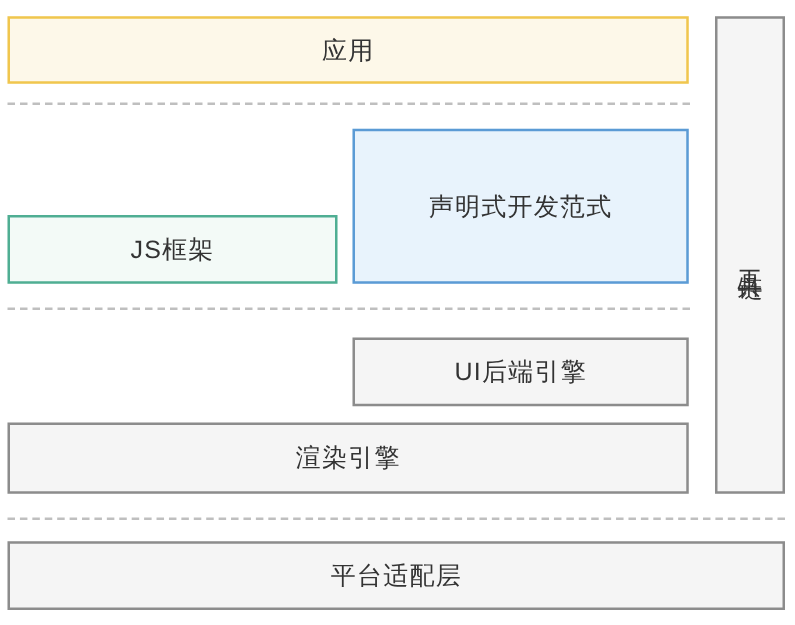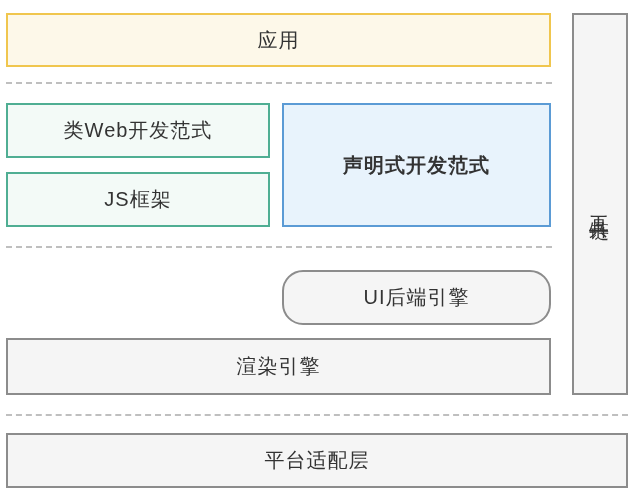--- a/index.html
+++ b/index.html
@@ -29,43 +29,40 @@
   }
   .vertical{
     writing-mode:vertical-lr;text-orientation:upright;letter-spacing:3px;
   }
 
   
   #app            {left:6px;  top:13px;  width:545px; height:54px;}
   #dash1          {left:6px;  top:82px;  width:546px;}
   #web-paradigm   {left:6px;  top:103px; width:264px; height:55px;}
   #js-framework   {left:6px;  top:172px; width:264px; height:55px;text-align:right;}
-  #declarative    {left:282px;top:103px; width:269px; height:124px;font-weight:bold;}
+  #declarative    {left:282px;top:103px; width:269px; height:124px;}
   #dash2          {left:6px;  top:246px; width:546px;}
   #lang-runtime   {left:6px;  top:270px; width:264px; height:55px;}
-  #ui-backend     {left:282px;top:270px; width:269px; height:55px;border-radius:21px;}
+  #ui-backend     {left:282px;top:270px; width:269px; height:55px;}
   #render-engine  {left:6px;  top:338px; width:545px; height:57px;}
   #toolchain      {left:572px;top:13px;  width:56px;  height:382px;}
   #dash3          {left:6px;  top:414px; width:622px;}
   #platform-layer {left:6px;  top:433px; width:622px; height:55px;}
 </style>
 </head>
 <body>
 
 <div class="canvas">
 
   <div id="app" class="box yellow">
     <span>应用</span>
   </div>
 
   <div id="dash1" class="divider"></div>
 
-  <div id="web-paradigm" class="box green">
-    <span>类Web开发范式</span>
-  </div>
 
   <div id="js-framework" class="box green">
     <span>JS框架</span>
   </div>
 
   <div id="declarative" class="box blue">
     <span>声明式开发范式</span>
   </div>
 
   <div id="dash2" class="divider"></div>

